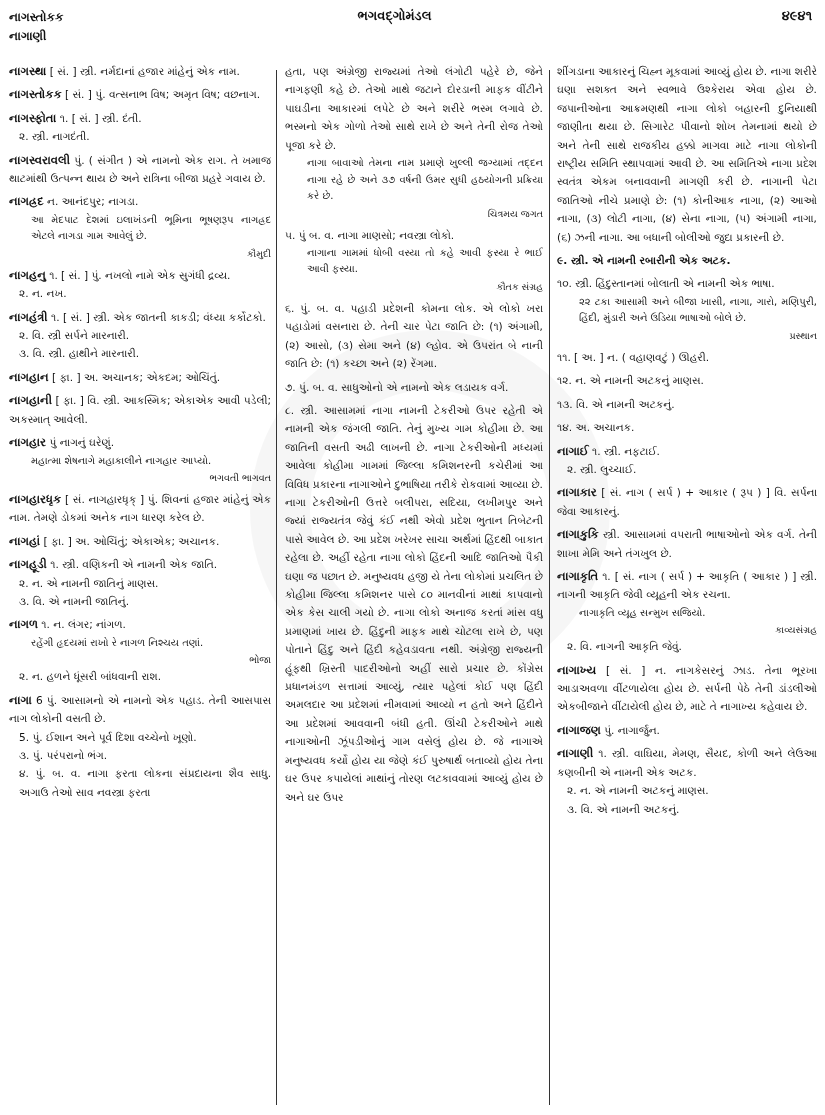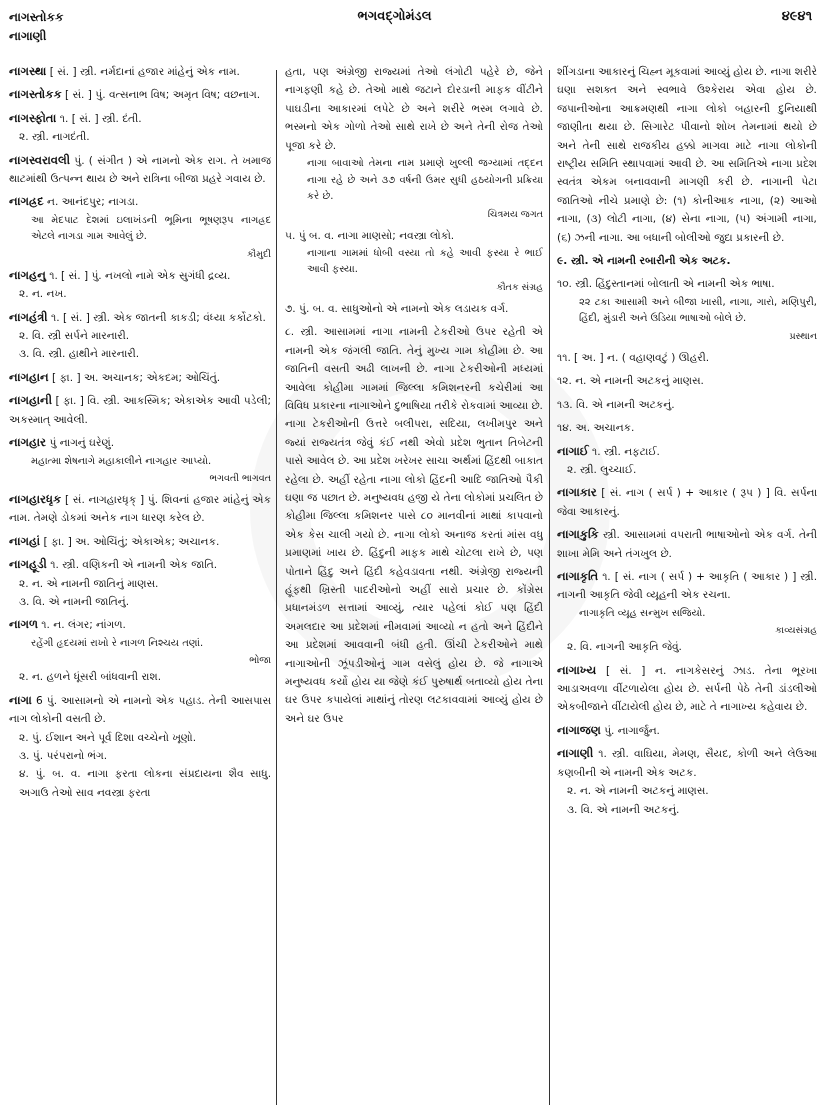--- a/index.html
+++ b/index.html
@@ -103,36 +103,39 @@
     <div class="sub">૩. વિ. એ નામની જાતિનું.</div>
   </div>
   <div class="entry">
     <span class="hw">નાગળ</span><span> ૧. ન. લંગર; નાંગળ.</span>
     <div class="quote">રહેંગી હૃદયમાં રાખો રે નાગળ નિશ્ચય તણાં.</div>
     <div class="src">ભોજા</div>
     <div class="sub">૨. ન. હળને ધૂંસરી બાંધવાની રાશ.</div>
   </div>
   <div class="entry">
     <span class="hw">નાગા</span><span> 6 પું. આસામનો એ નામનો એક પહાડ. તેની આસપાસ નાગ લોકોની વસતી છે.</span>
-    <div class="sub">૨. પું. ઈશાન અને પૂર્વ દિશા વચ્ચેનો ખૂણો.</div>
+    <div class="sub">5. પું. ઈશાન અને પૂર્વ દિશા વચ્ચેનો ખૂણો.</div>
     <div class="sub">૩. પું. પરંપરાનો ભંગ.</div>
     <div class="sub">૪. પું. બ. વ. નાગા ફરતા લોકના સંપ્રદાયના શૈવ સાધુ. અગાઉ તેઓ સાવ નવસ્ત્રા ફરતા</div>
   </div>
 </div>
 
 <div class="col col2">
   <div class="entry">
     <span>હતા, પણ અંગ્રેજી રાજ્યમાં તેઓ લંગોટી પહેરે છે, જેને નાગફણી કહે છે. તેઓ માથે જટાને દોરડાની માફક વીંટીને પાઘડીના આકારમાં લપેટે છે અને શરીરે ભસ્મ લગાવે છે. ભસ્મનો એક ગોળો તેઓ સાથે રાખે છે અને તેની રોજ તેઓ પૂજા કરે છે.</span>
     <div class="quote">નાગા બાવાઓ તેમના નામ પ્રમાણે ખુલ્લી જગ્યામાં તદ્દન નાગા રહે છે અને ૩૭ વર્ષની ઉમર સુધી હઠયોગની પ્રક્રિયા કરે છે.</div>
     <div class="src">ચિત્રમય જગત</div>
   </div>
   <div class="entry">
     <span>૫. પું બ. વ. નાગા માણસો; નવસ્ત્રા લોકો.</span>
     <div class="quote">નાગાના ગામમાં ધોબી વસ્યા તો કહે આવી ફસ્યા રે ભાઈ આવી ફસ્યા.</div>
     <div class="src">કૌતક સંગ્રહ</div>
+  </div>
+  <div class="entry">
+    <span>૬. પું. બ. વ. પહાડી પ્રદેશની કોમના લોક. એ લોકો ખરા પહાડોમાં વસનારા છે. તેની ચાર પેટા જાતિ છે: (૧) અંગામી, (૨) આસો, (૩) સેમા અને (૪) લ્હોવ. એ ઉપરાંત બે નાની જાતિ છે: (૧) કચ્છા અને (૨) રેંગમા.</span>
   </div>
   <div class="entry">
     <span>૭. પું. બ. વ. સાધુઓનો એ નામનો એક લડાયક વર્ગ.</span>
   </div>
   <div class="entry">
     <span>૮. સ્ત્રી. આસામમાં નાગા નામની ટેકરીઓ ઉપર રહેતી એ નામની એક જંગલી જાતિ. તેનું મુખ્ય ગામ કોહીમા છે. આ જાતિની વસતી અઢી લાખની છે. નાગા ટેકરીઓની મધ્યમાં આવેલા કોહીમા ગામમાં જિલ્લા કમિશનરની કચેરીમાં આ વિવિધ પ્રકારના નાગાઓને દુભાષિયા તરીકે રોકવામાં આવ્યા છે. નાગા ટેકરીઓની ઉત્તરે બલીપરા, સદિયા, લખીમપુર અને જ્યાં રાજ્યતંત્ર જેવું કંઈ નથી એવો પ્રદેશ ભુતાન તિબેટની પાસે આવેલ છે. આ પ્રદેશ ખરેખર સાચા અર્થમાં હિંદથી બાકાત રહેલા છે. અહીં રહેતા નાગા લોકો હિંદની આદિ જાતિઓ પૈકી ઘણા જ પછાત છે. મનુષ્યવધ હજી યે તેના લોકોમાં પ્રચલિત છે કોહીમા જિલ્લા કમિશનર પાસે ૮૦ માનવીનાં માથાં કાપવાનો એક કેસ ચાલી ગયો છે. નાગા લોકો અનાજ કરતાં માંસ વધુ પ્રમાણમાં ખાય છે. હિંદુની માફક માથે ચોટલા રાખે છે, પણ પોતાને હિંદુ અને હિંદી કહેવડાવતા નથી. અંગ્રેજી રાજ્યની હૂંફથી ખ્રિસ્તી પાદરીઓનો અહીં સારો પ્રચાર છે. કોંગ્રેસ પ્રધાનમંડળ સત્તામાં આવ્યું, ત્યાર પહેલાં કોઈ પણ હિંદી અમલદાર આ પ્રદેશમાં નીમવામાં આવ્યો ન હતો અને હિંદીને આ પ્રદેશમાં આવવાની બંધી હતી. ઊંચી ટેકરીઓને માથે નાગાઓની ઝૂંપડીઓનું ગામ વસેલું હોય છે. જે નાગાએ મનુષ્યવધ કર્યો હોય યા જેણે કંઈ પુરુષાર્થ બતાવ્યો હોય તેના ઘર ઉપર કપાયેલાં માથાંનું તોરણ લટકાવવામાં આવ્યું હોય છે અને ઘર ઉપર</span>
   </div>
 </div>
 
 <div class="col col3">

